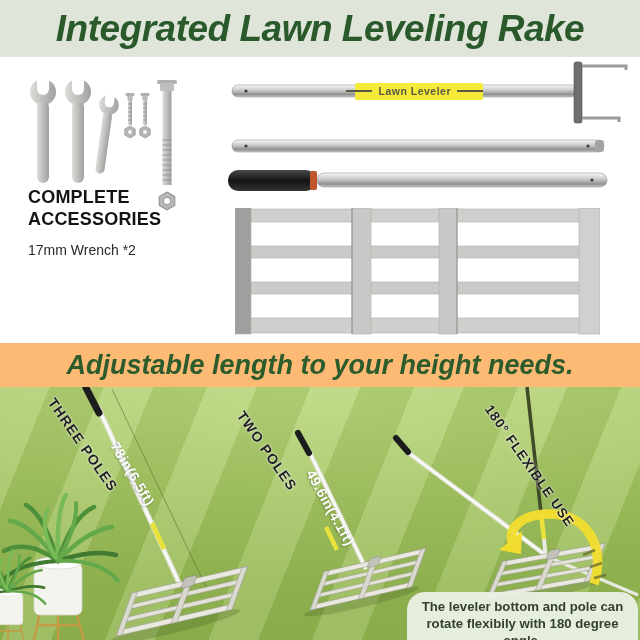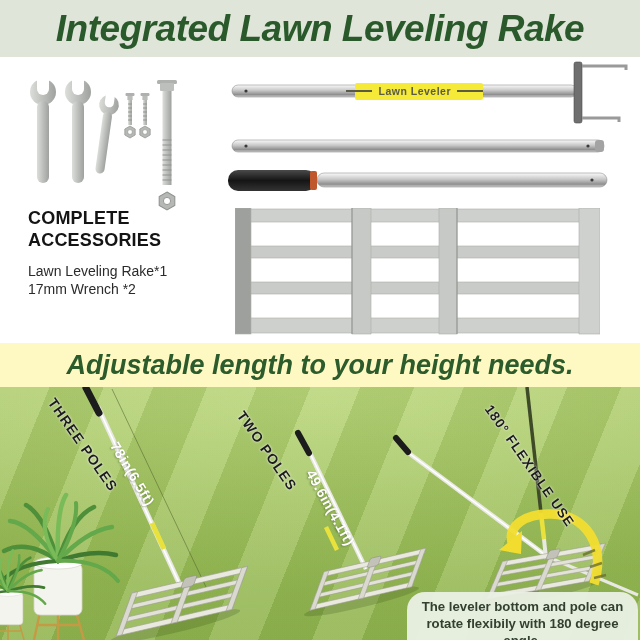--- a/index.html
+++ b/index.html
@@ -8,32 +8,32 @@
 
   
   .header{position:absolute;left:0;top:0;width:640px;height:57px;background:#e0e5d9;
           display:flex;align-items:center;justify-content:center;}
   .header h1{margin:0;font-size:37px;font-weight:bold;font-style:italic;
              color:#2a5a2b;letter-spacing:-0.5px;white-space:nowrap;}
 
   
   .panel{position:absolute;left:0;top:57px;width:640px;height:286px;background:#ffffff;}
   .tools-svg{position:absolute;left:15px;top:5px;}
-  .accessories{position:absolute;left:28px;top:151px;width:185px;}
+  .accessories{position:absolute;left:28px;top:130px;width:185px;}
   .accessories h2{margin:0 0 10px 0;font-size:18px;line-height:1.22;font-weight:bold;color:#141414;letter-spacing:.2px;}
   .accessories ul{margin:0;padding:0;list-style:none;font-size:14px;line-height:18.5px;color:#2b2b2b;}
   .poles-svg{position:absolute;left:222px;top:3px;}
   .pole-label{position:absolute;left:355px;top:25px;width:128px;height:17px;
               display:flex;align-items:center;justify-content:flex-end;gap:6px;
               font-size:10.5px;font-weight:bold;color:#5a5a46;letter-spacing:.5px;white-space:nowrap;}
   .pole-label .dash{width:26px;height:2px;background:#5a5a46;flex:0 0 auto;}
   .rakehead-svg{position:absolute;left:235px;top:151px;}
 
   
-  .banner{position:absolute;left:0;top:343px;width:640px;height:44px;background:#fef9c3;
+  .banner{position:absolute;left:0;top:343px;width:640px;height:44px;background:#fdba74;
           display:flex;align-items:center;justify-content:center;}
   .banner p{margin:0;font-size:27px;font-weight:bold;font-style:italic;color:#2c5b2c;white-space:nowrap;}
 
   
   .grass{position:absolute;left:0;top:387px;width:640px;height:253px;overflow:hidden;
     background:
       repeating-linear-gradient(112deg, rgba(255,255,255,0.12) 0 46px, rgba(30,60,10,0.08) 46px 96px),
       linear-gradient(180deg,#b2d26b 0%,#a6ca5e 45%,#9cc255 100%);}
   .grass::after{content:"";position:absolute;inset:0;
       background:radial-gradient(120% 90% at 50% 0%, rgba(255,255,255,0.10), rgba(0,0,0,0.06) 90%);
@@ -107,21 +107,20 @@
       </g>
       <g transform="translate(152,139) scale(1.5)">
         <polygon points="0,-6 5.2,-3 5.2,3 0,6 -5.2,3 -5.2,-3" fill="#b5b8b4" stroke="#8f928e" stroke-width="0.7"></polygon>
         <circle r="2.4" fill="#ffffff" stroke="#8f928e" stroke-width="0.6"></circle>
       </g>
     </svg>
 
     <div class="accessories">
       <h2>COMPLETE ACCESSORIES</h2>
       <ul>
-        <li>Lawn Leveling Rake*1</li>
         <li>17mm Wrench *2</li>
       </ul>
     </div>
 
     <svg class="poles-svg" width="418" height="145" viewBox="0 0 418 145">
       <defs>
         <linearGradient id="poleG" x1="0" y1="0" x2="0" y2="1">
           <stop offset="0" stop-color="#fafafa"></stop>
             <stop offset=".45" stop-color="#c7c7c7"></stop>
           <stop offset=".8" stop-color="#8f8f8f"></stop>

